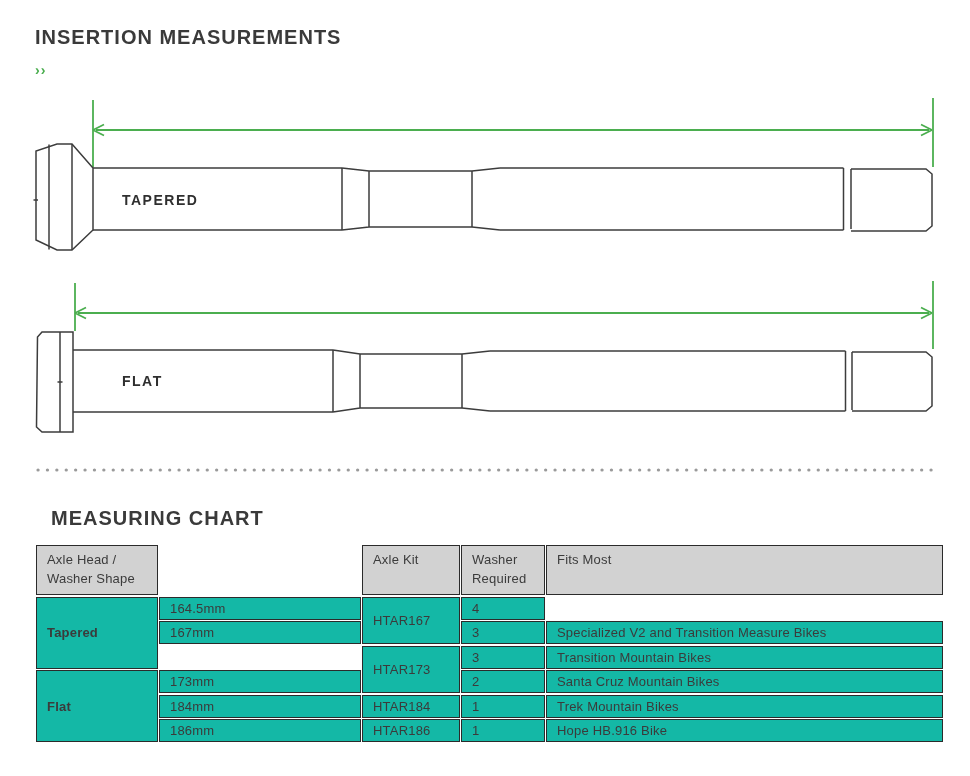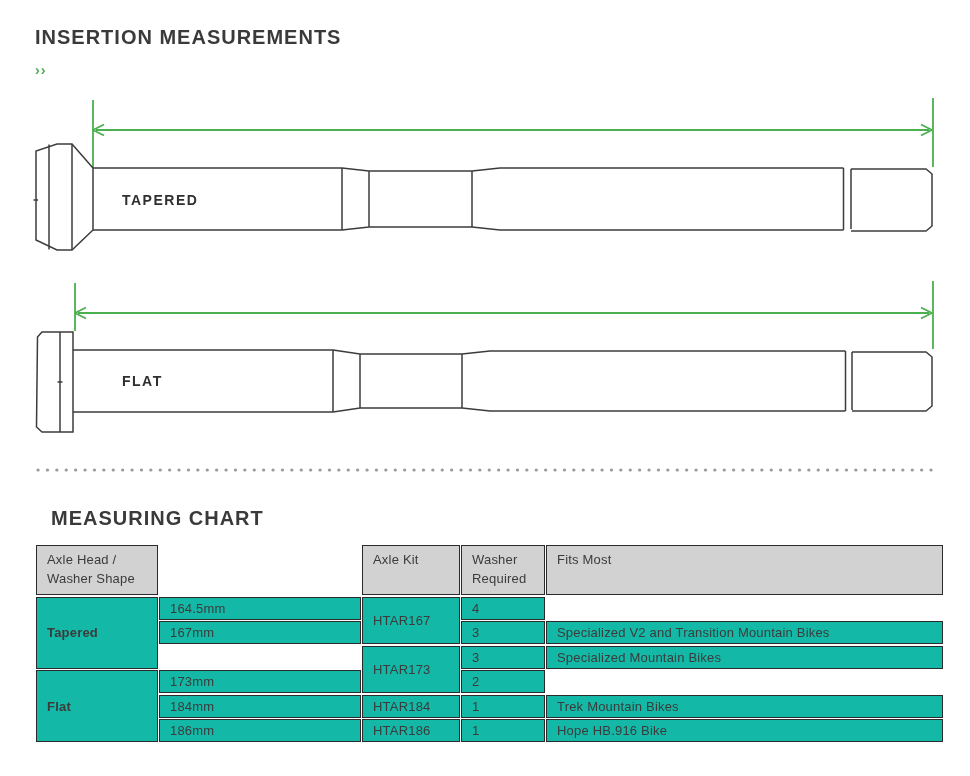--- a/index.html
+++ b/index.html
@@ -138,19 +138,20 @@
     <div class="cell" style="grid-column:3;grid-row:6">HTAR184</div>
     <div class="cell" style="grid-column:3;grid-row:7">HTAR186</div>
 
     <div class="cell" style="grid-column:4;grid-row:2">4</div>
     <div class="cell" style="grid-column:4;grid-row:3">3</div>
     <div class="cell" style="grid-column:4;grid-row:4">3</div>
     <div class="cell" style="grid-column:4;grid-row:5">2</div>
     <div class="cell" style="grid-column:4;grid-row:6">1</div>
     <div class="cell" style="grid-column:4;grid-row:7">1</div>
 
-    <div class="cell" style="grid-column:5;grid-row:3">Specialized V2 and Transition Mountain Bikes</div>
-    <div class="cell" style="grid-column:5;grid-row:4">Specialized Mountain Bikes</div>
+    <div class="cell" style="grid-column:5;grid-row:3">Specialized V2 and Transition Measure Bikes</div>
+    <div class="cell" style="grid-column:5;grid-row:4">Transition Mountain Bikes</div>
+    <div class="cell" style="grid-column:5;grid-row:5">Santa Cruz Mountain Bikes</div>
     <div class="cell" style="grid-column:5;grid-row:6">Trek Mountain Bikes</div>
     <div class="cell" style="grid-column:5;grid-row:7">Hope HB.916 Bike</div>
 
   </div>
 </div>
 
 </body></html>

